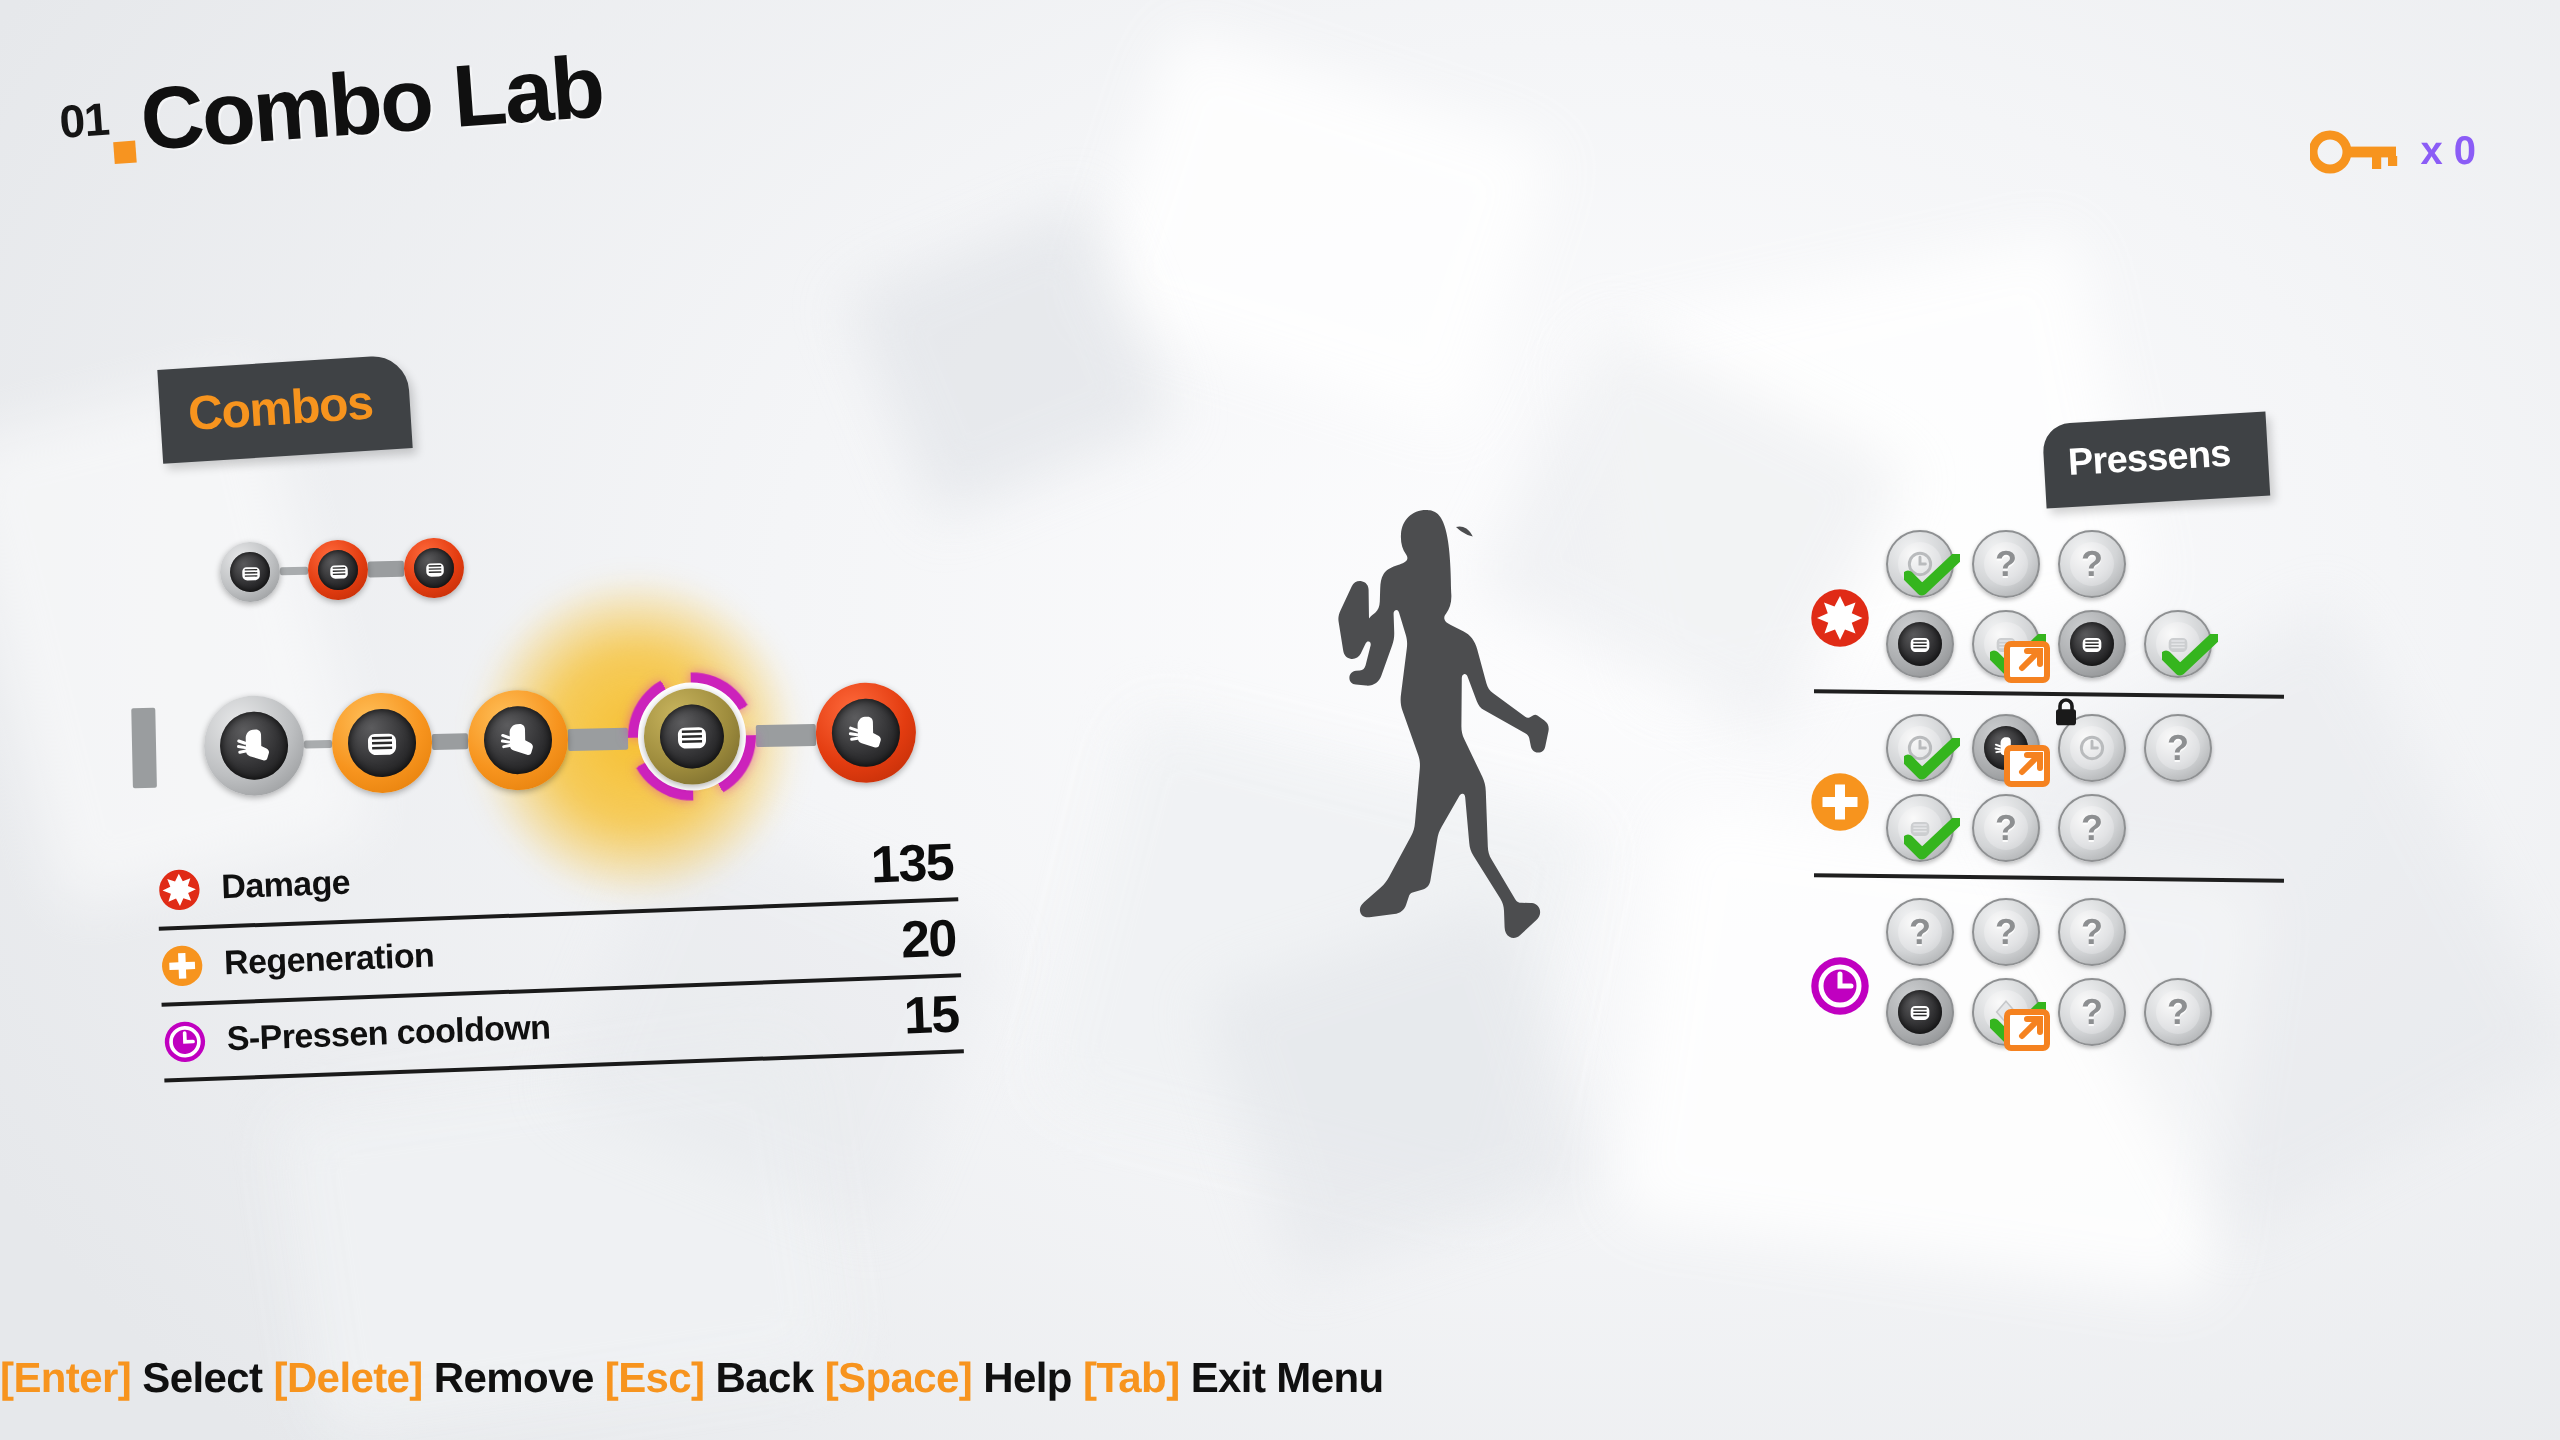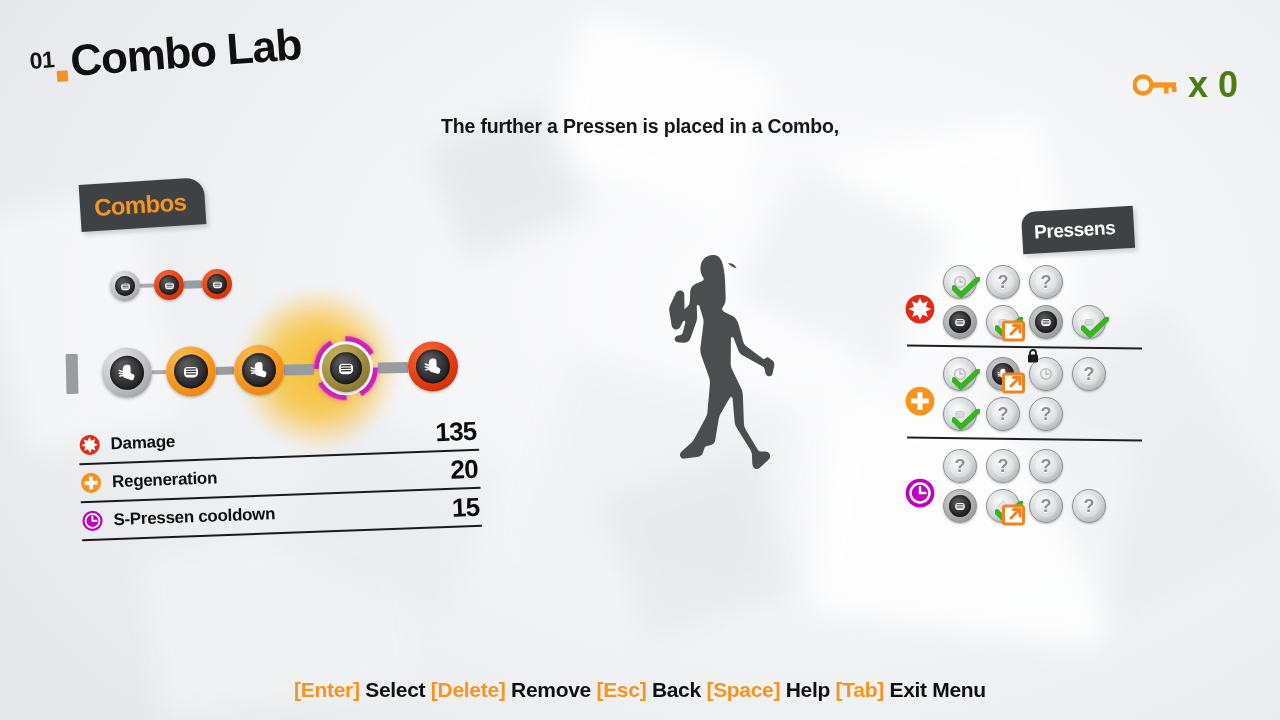--- a/index.html
+++ b/index.html
@@ -25,21 +25,21 @@
                 display:flex; align-items:flex-end; gap:0px; }
   #title-num { font-size:23px; font-weight:bold; color:#151515; letter-spacing:-.5px;
                line-height:1; position:relative; top:-13px; }
   #title-dot { width:11px; height:11px; background:#f79420; display:inline-block; margin:0 4px 2px 1px; }
   #title-main { font-size:44px; font-weight:bold; color:#101010; letter-spacing:-1.2px; line-height:1;
                 text-shadow:1px 1px 0 rgba(255,255,255,.5); }
 
   
   #key-counter { position:absolute; right:42px; top:64px; display:flex; align-items:center; gap:9px; }
   #key-icon { width:46px; height:24px; }
-  #key-count { font-size:36px; font-weight:bold; color:#4d7c0f; letter-spacing:0px; }
+  #key-count { font-size:20px; font-weight:bold; color:#8b5cf6; letter-spacing:0px; }
 
   
   #tip { position:absolute; left:0; right:0; top:113px; text-align:center;
          font-size:19.5px; font-weight:bold; color:#161616; line-height:1.38; letter-spacing:-.2px; }
 
   
   .tab { position:absolute; background:#3f4245; display:flex; align-items:center;
          box-shadow:2px 3px 5px rgba(0,0,0,.18); }
   #tab-combos { left:80px; top:181px; width:125px; height:47px;
                 transform:rotate(-3.6deg); border-radius:0 18px 0 0;
@@ -146,21 +146,21 @@
         display:flex; align-items:center; justify-content:center; }
   .pslot.dark .pcore { background:radial-gradient(circle at 35% 28%, #5a5a5c 0%, #2f2f31 58%, #1b1b1c 100%);
         box-shadow:inset 0 0 4px rgba(0,0,0,.8); }
   .pslot .qmark { font-size:18px; font-weight:bold; color:#8d8f91; line-height:1;
                   text-shadow:0 1px 0 rgba(255,255,255,.8); }
   .pslot .check { position:absolute; left:9px; top:12px; width:28px; height:22px; }
   .pslot .badge { position:absolute; left:16px; top:15px; width:24px; height:22px; }
   .pslot .padlock { position:absolute; left:-3px; top:-9px; width:14px; height:16px; }
 
   
-  #footer { position:absolute; left:0; right:0; bottom:18px; text-align:center;
+  #footer { position:absolute; left:0; right:0; bottom:18px; 
             font-size:21px; font-weight:bold; color:#101010; letter-spacing:-.3px; }
   #footer .k { color:#f7941e; }
   #footer .a { color:#101010; }
 </style>
 </head>
 <body>
 
 <div id="bg">
   <div class="blob" style="left:560px;top:40px;width:200px;height:150px;transform:rotate(18deg);border-radius:12px;"></div>
   <div class="blob d" style="left:440px;top:120px;width:130px;height:120px;transform:rotate(-22deg);border-radius:10px;"></div>
@@ -185,21 +185,20 @@
   <svg id="key-icon" viewBox="0 0 46 24">
     <circle cx="10" cy="12" r="8.5" fill="none" stroke="#f7941e" stroke-width="4.5"></circle>
     <rect x="17" y="9.3" width="26" height="5.4" fill="#f7941e"></rect>
     <rect x="31" y="14" width="4.6" height="6.5" fill="#f7941e"></rect>
     <rect x="39" y="14" width="4.6" height="5" fill="#f7941e"></rect>
   </svg>
   <span id="key-count">x 0</span>
 </div>
 
 <div id="tip">
-  <div>The further a Pressen is placed in a Combo,</div>
 </div>
 
 <div class="tab" id="tab-combos">
   <span>Combos</span>
 </div>
 <div class="tab" id="tab-pressens">
   <span>Pressens</span>
 </div>
 
 <div id="combo-area">

